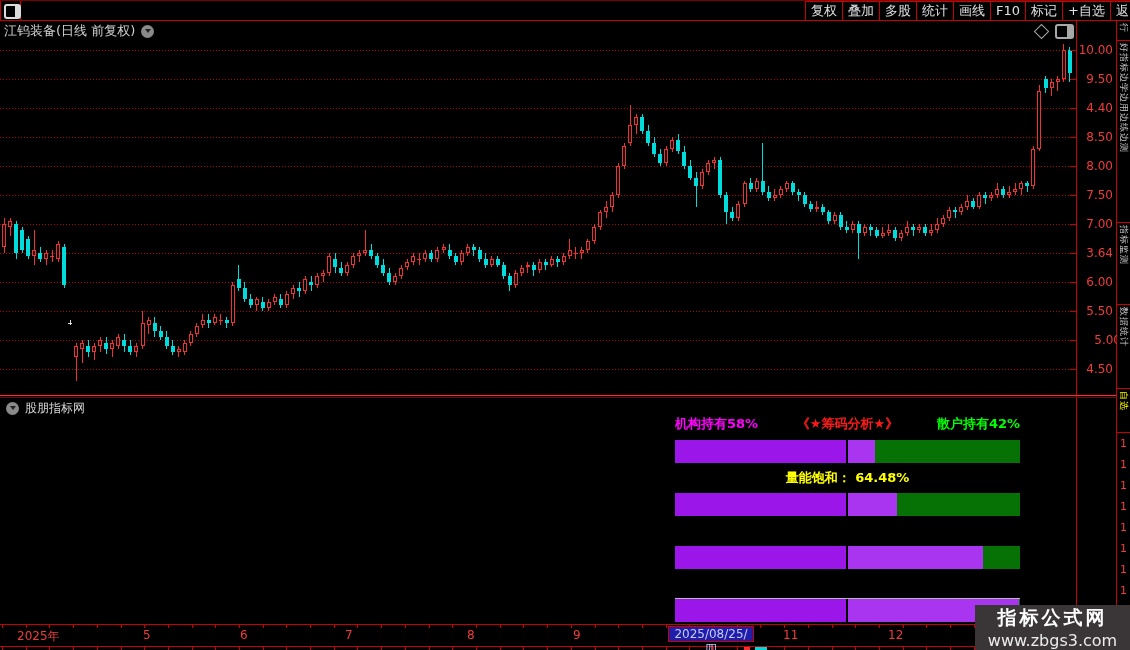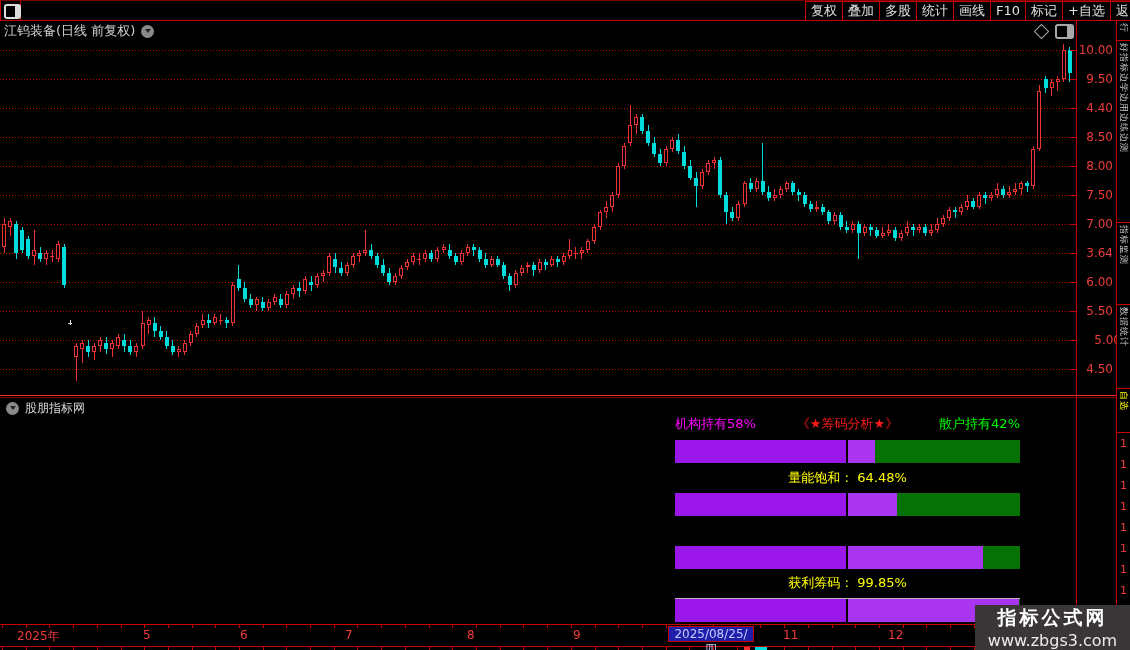--- a/index.html
+++ b/index.html
@@ -33,21 +33,21 @@
   .ptick{width:6px;height:1px;background:#c80000;left:1070px;}
   .plabel{left:1078px;width:35px;text-align:right;font-size:12px;color:#f03c3c;}
   .vline{width:1px;top:21px;height:629px;background:#c80000;}
   
   #pdiv1{left:0;top:395px;width:1116px;height:1px;background:#ff2a2a;}
   #pdiv2{left:0;top:397px;width:1116px;height:1px;background:#7a0000;}
   #panel-header{left:6px;top:400px;display:flex;gap:6px;align-items:center;font-size:12px;color:#d8d8d8;}
   
   .chip-bar{left:675px;width:345px;height:23px;background:#000;}
   .chip-seg{position:absolute;top:0;height:100%;}
-  .chip-text{font-size:13px;font-weight:normal;}
+  .chip-text{font-size:13px;font-weight:bold;}
   
   #ax-top{left:0;top:624px;width:1116px;height:1px;background:#c80000;}
   #ax-bot{left:0;top:646px;width:1116px;height:1px;background:#c80000;}
   .ax-label{top:628px;font-size:12px;color:#f03c3c;white-space:nowrap;}
   .ax-tick{width:1px;height:3px;background:#c80000;top:625px;}
   .ax-tick2{width:1px;height:4px;background:#c80000;top:646px;}
   #date-box{top:626px;height:16px;background:#1e1ea8;border:1px solid #c80000;color:#c8c8ff;
             font-size:12px;line-height:15px;text-align:center;box-sizing:border-box;}
   
   #strip{left:1117px;top:21px;width:13px;height:629px;background:#000;z-index:5;}
@@ -494,21 +494,20 @@
       <div class="chip-seg" style="left: 308.188px; width: 36.8115px; background: rgb(6, 114, 6);"></div>
       <div class="chip-seg" style="left: 171.12px; width: 2px; background: rgb(0, 0, 0);"></div>
     </div>
     <div class="chip-bar abs" style="top: 188px; border-top: 1px solid rgb(185, 185, 185);">
       <div class="chip-seg" style="left: 0px; width: 171.12px; background: rgb(155, 22, 233);"></div>
       <div class="chip-seg" style="left: 171.12px; width: 173.363px; background: rgb(169, 53, 240);"></div>
       <div class="chip-seg" style="left: 344.483px; width: 0.5175px; background: rgb(6, 114, 6);"></div>
       <div class="chip-seg" style="left: 171.12px; width: 2px; background: rgb(0, 0, 0);"></div>
     </div>
     <div class="chip-text abs" style="left: 675px; top: 59px; width: 345px; text-align: center; color: rgb(255, 255, 0);">量能饱和：  64.48%</div>
-    <div class="chip-text abs" style="left: 675px; top: 164px; width: 345px; text-align: center; color: rgb(255, 255, 0);">获利筹码：  99.85%</div>
   </div>
 
 <div id="ax-top" class="abs"></div>
 <div id="ax-bot" class="abs"></div>
 <div id="xaxis" class="abs">
     <div class="ax-tick abs" style="left: 2px;"></div>
     <div class="ax-tick2 abs" style="left: 2px;"></div>
     <div class="ax-tick abs" style="left: 26px;"></div>
     <div class="ax-tick2 abs" style="left: 26px;"></div>
     <div class="ax-tick abs" style="left: 49px;"></div>

